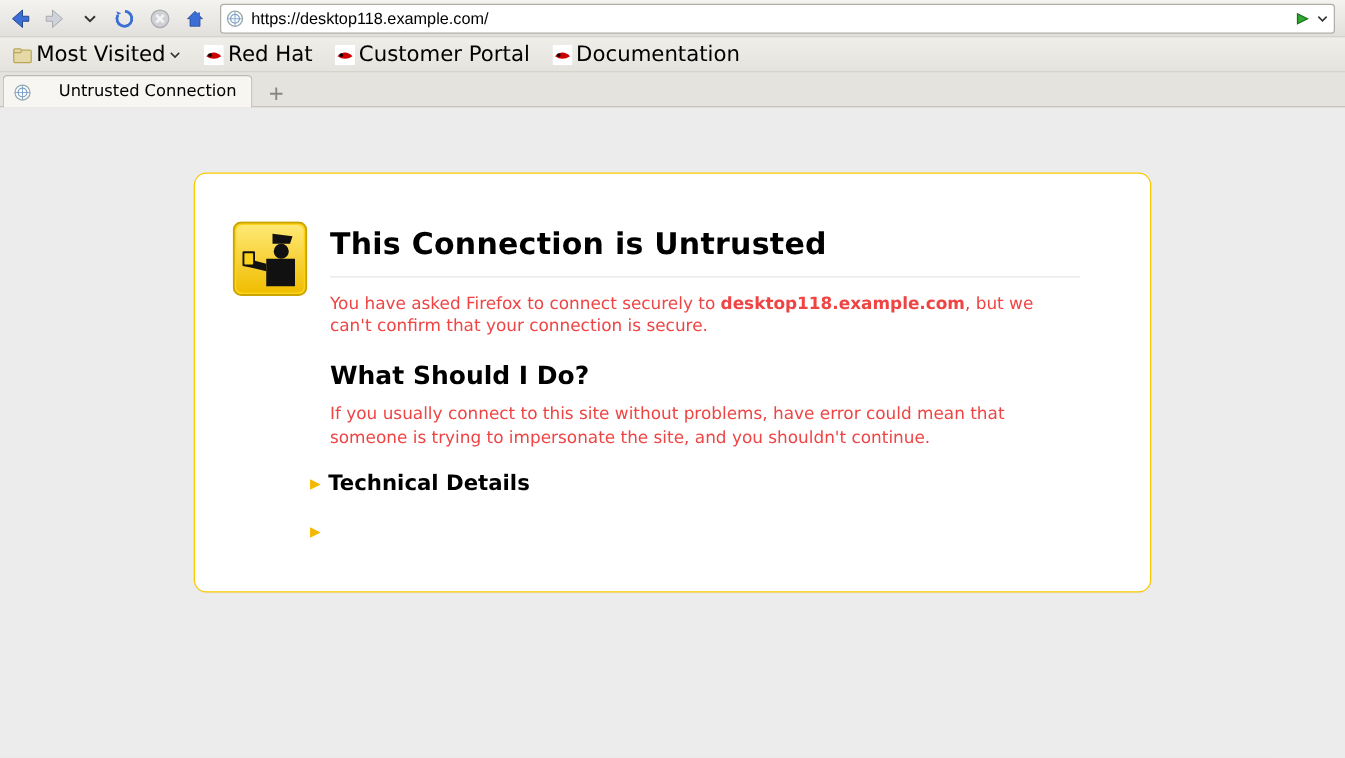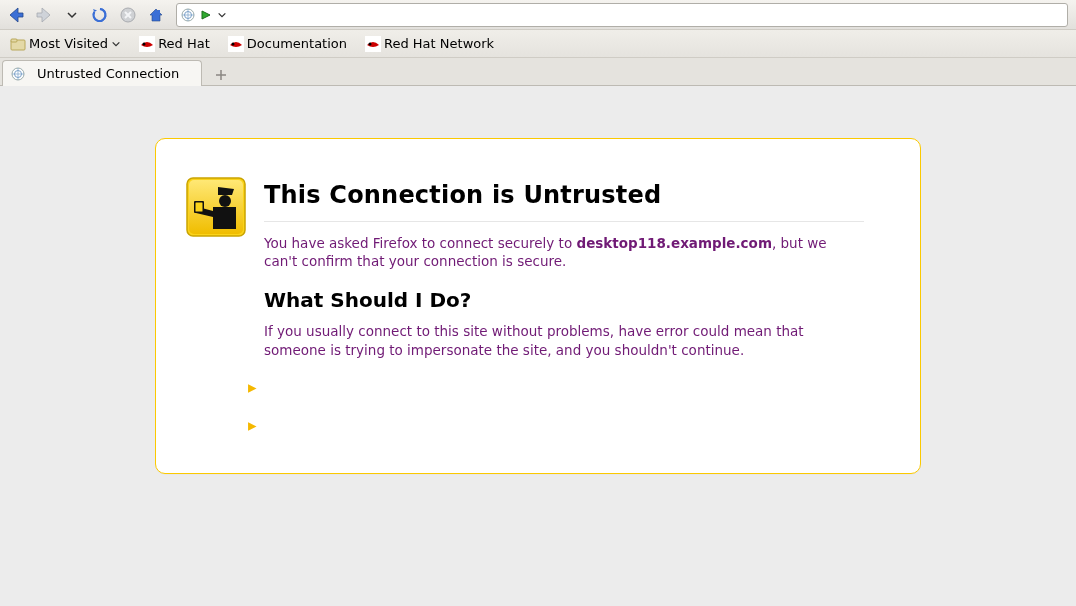--- a/index.html
+++ b/index.html
@@ -3,32 +3,32 @@
 <meta charset="utf-8">
 <style>
   * { box-sizing: border-box; }
   html, body { margin: 0; padding: 0; font-family: "DejaVu Sans", "Liberation Sans", Arial, sans-serif; font-size: 13px; background: #eceae6; color: #000; }
   .browser { width: 1076px; height: 606px; display: flex; flex-direction: column; background: #eceae6; }
   .navbar { display: flex; align-items: center; height: 30px; padding: 2px 4px; gap: 4px; background: linear-gradient(#f5f3ef, #e2e0dc); border-bottom: 1px solid #cfccc5; }
   .nav-btn { width: 24px; height: 24px; display: flex; align-items: center; justify-content: center; border-radius: 3px; }
   .url-bar { flex: 1; height: 24px; display: flex; align-items: center; background: #fff; border: 1px solid #b0aea8; border-radius: 3px; padding: 0 4px; gap: 4px; margin: 0 4px; }
   .url-text { flex: 1; font-size: 13px; color: #000; outline: none; border: none; background: transparent; }
   .bookmarks { display: flex; align-items: center; height: 28px; padding: 2px 6px; gap: 10px; background: linear-gradient(#f0eee9, #e5e3de); border-bottom: 1px solid #cfccc5; }
-  .bm-item { display: flex; align-items: center; gap: 3px; font-size: 13px; padding: 2px 4px; border-radius: 3px; cursor: pointer; }
+  .bm-item { display: flex; align-items: center; gap: 3px; font-size: 17px; padding: 2px 4px; border-radius: 3px; cursor: pointer; }
   .tabstrip { display: flex; align-items: flex-end; height: 28px; background: #e5e3de; border-bottom: 1px solid #bdbab3; padding-left: 2px; }
-  .tab { display: flex; align-items: center; gap: 12px; height: 26px; padding: 0 12px 0 8px; background: #f7f6f3; border: 1px solid #bdbab3; border-bottom: none; border-top-left-radius: 4px; border-top-right-radius: 4px; font-size: 13px; min-width: 200px; position: relative; top: 1px; }
+  .tab { display: flex; align-items: center; gap: 22px; height: 26px; padding: 0 12px 0 8px; background: #f7f6f3; border: 1px solid #bdbab3; border-bottom: none; border-top-left-radius: 4px; border-top-right-radius: 4px; font-size: 13px; min-width: 200px; position: relative; top: 1px; }
   .new-tab { width: 22px; height: 20px; display: flex; align-items: center; justify-content: center; margin-left: 8px; color: #8a8782; font-size: 18px; cursor: pointer; }
   .page { flex: 1; overflow: auto; background: #ececec; padding: 52px 0 0 0; }
   .error-card { width: 766px; margin: 0 auto; background: #fff; border: 1px solid #fbc900; border-radius: 10px; padding: 38px 56px 38px 30px; box-shadow: 0 1px 0 rgba(0,0,0,0.02); }
   .error-body { display: flex; align-items: flex-start; gap: 18px; }
   .officer-icon { width: 60px; height: 60px; flex: 0 0 60px; }
   .content { flex: 1; }
   h1 { font-size: 24px; font-weight: bold; margin: 4px 0 12px 0; letter-spacing: 0.2px; }
   hr.rule { border: none; border-top: 1px solid #e6e6e6; margin: 0 0 12px 0; }
-  p { font-size: 13.5px; line-height: 1.35; margin: 0 0 14px 0; color: #701a75; }
+  p { font-size: 13.5px; line-height: 1.35; margin: 0 0 14px 0; color: #ef4444; }
   h2 { font-size: 20px; font-weight: bold; margin: 18px 0 10px 0; }
   .btn { display: inline-block; padding: 4px 12px; font-size: 13px; background: linear-gradient(#fdfdfd, #e9e8e5); border: 1px solid #b5b2ab; border-radius: 4px; cursor: pointer; }
   .expand { display: flex; align-items: center; gap: 6px; font-size: 17px; font-weight: bold; margin-top: 18px; cursor: pointer; }
   .expand .tri { color: #f5b800; }
   .expanders { margin-left: -16px; }
   .rh-icon { width: 16px; height: 16px; }
   .fav { width: 14px; height: 14px; }
 </style>
 </head>
 <body>
@@ -70,20 +70,21 @@
           <rect x="11" y="4" width="2" height="3" fill="#3b6fd6"></rect>
         </svg>
     </div>
 
     <div class="url-bar">
       <svg class="fav" viewBox="0 0 14 14">
           <circle cx="7" cy="7" r="6" fill="#fff" stroke="#9aa"></circle>
           <circle cx="7" cy="7" r="3.5" fill="none" stroke="#7aa0c8"></circle>
           <path d="M1 7 H13 M7 1 V13" stroke="#7aa0c8" stroke-width="0.7"></path>
         </svg>
+      <input class="url-text" value="https://desktop118.example.com/" style="">
       <svg width="14" height="14" viewBox="0 0 14 14">
           <path d="M3 3 L11 7 L3 11 Z" fill="#2faa2f" stroke="#1c6d1c"></path>
         </svg>
       <svg width="10" height="10" viewBox="0 0 12 12">
           <path d="M2 4 L6 8 L10 4" fill="none" stroke="#333" stroke-width="1.5"></path>
         </svg>
     </div>
   </div>
 
   <div class="bookmarks">
@@ -104,29 +105,29 @@
           <circle cx="5" cy="8" r="1.5" fill="#000"></circle>
         </svg>
       <span>Red Hat</span>
     </div>
     <div class="bm-item">
       <svg class="rh-icon" viewBox="0 0 16 16">
           <rect width="16" height="16" fill="#fff"></rect>
           <path d="M2 9 Q8 3 14 9 Q8 13 2 9 Z" fill="#cc0000"></path>
           <circle cx="5" cy="8" r="1.5" fill="#000"></circle>
         </svg>
-      <span>Documentation</span>
+      <span>Customer Portal</span>
     </div>
     <div class="bm-item">
       <svg class="rh-icon" viewBox="0 0 16 16">
           <rect width="16" height="16" fill="#fff"></rect>
           <path d="M2 9 Q8 3 14 9 Q8 13 2 9 Z" fill="#cc0000"></path>
           <circle cx="5" cy="8" r="1.5" fill="#000"></circle>
         </svg>
-      <span>Red Hat Network</span>
+      <span>Documentation</span>
     </div>
   </div>
 
   <div class="tabstrip">
     <div class="tab">
       <svg class="fav" viewBox="0 0 14 14">
           <circle cx="7" cy="7" r="6" fill="#fff" stroke="#9aa"></circle>
           <circle cx="7" cy="7" r="3.5" fill="none" stroke="#7aa0c8"></circle>
           <path d="M1 7 H13 M7 1 V13" stroke="#7aa0c8" stroke-width="0.7"></path>
         </svg>
@@ -166,20 +167,21 @@
           <hr class="rule">
           <p>
             <span>You have asked Firefox to connect securely to </span><b>desktop118.example.com</b><span>, but we can't confirm that your connection is secure.</span>
           </p>
           <h2>What Should I Do?</h2>
           <p>If you usually connect to this site without problems, have error could mean that someone is trying to impersonate the site, and you shouldn't continue.</p>
 
           <div class="expanders">
             <div class="expand">
               <span class="tri">▸</span>
+              <span>Technical Details</span>
             </div>
             <div class="expand">
               <span class="tri">▸</span>
             </div>
           </div>
         </div>
       </div>
     </div>
   </div>
 

